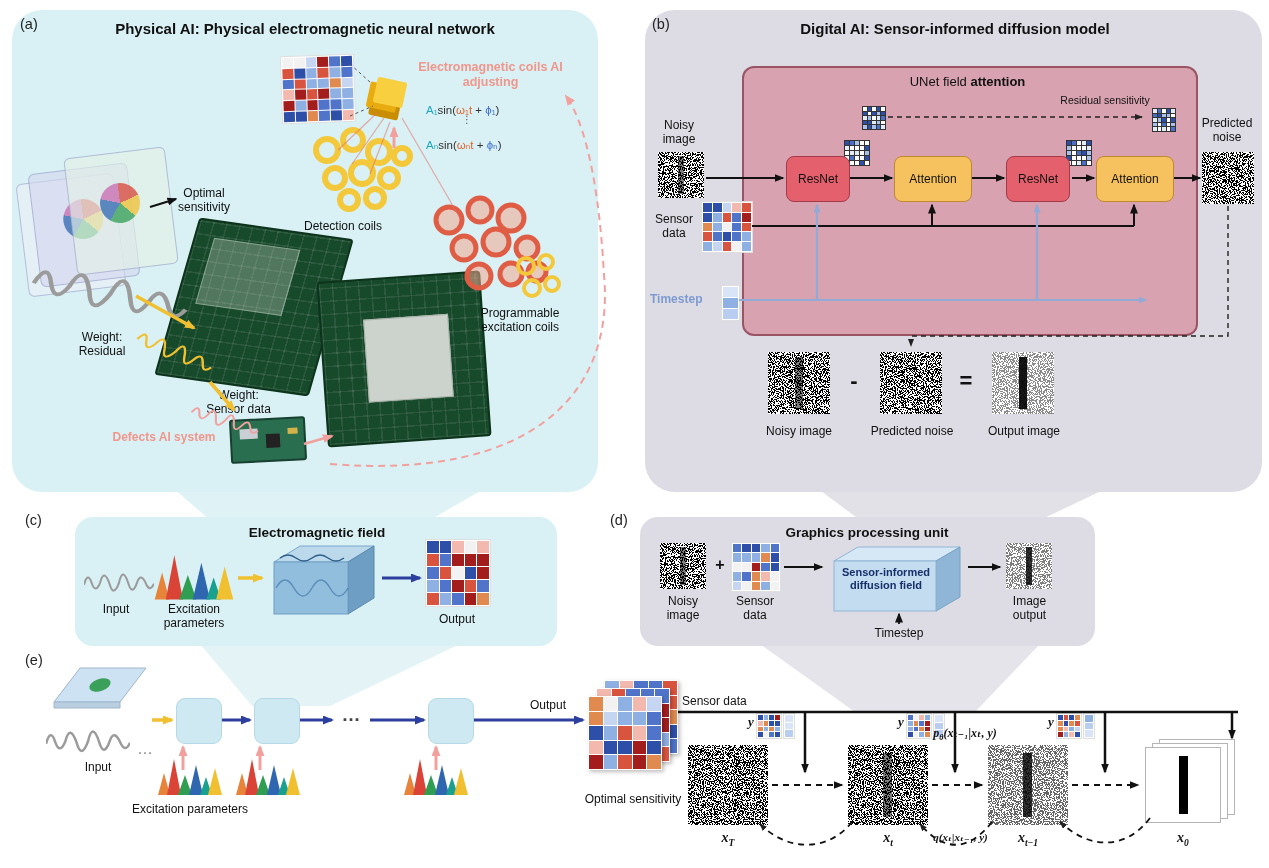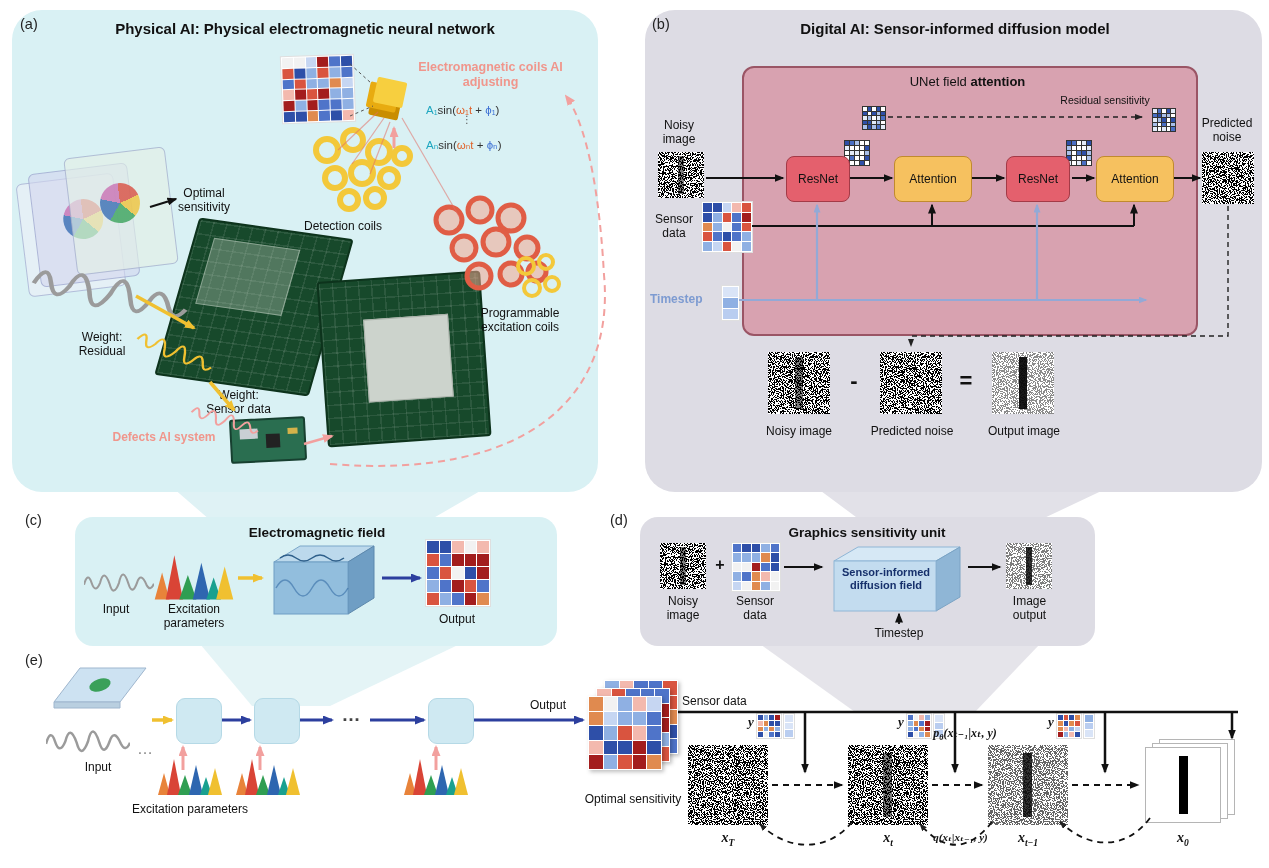--- a/index.html
+++ b/index.html
@@ -447,21 +447,21 @@
         <div style="background: rgb(143, 176, 227);"></div>
         <div style="background: rgb(79, 116, 201);"></div>
         <div style="background: rgb(163, 29, 29);"></div>
         <div style="background: rgb(224, 138, 79);"></div>
       </div>
     <div class="lbl" style="left:428px;top:612px;width:58px">Output</div>
   </div>
 
   <div class="grp">
     <div class="plabel" style="left:610px;top:512px">(d)</div>
-    <div class="ptitle2" style="left:757px;top:525px;width:220px">Graphics sensitivity unit</div>
+    <div class="ptitle2" style="left:757px;top:525px;width:220px">Graphics processing unit</div>
     <svg class="noise" style="left:660px;top:543px" width="46" height="46">
         <rect width="46" height="46" filter="url(#bw)"></rect>
         <rect x="20" y="4" width="6" height="38" fill="#000" opacity="0.5"></rect>
       </svg>
     <div class="lbl" style="left:653px;top:594px;width:60px">Noisy image</div>
     <div class="lbl" style="left:710px;top:556px;width:20px;font-size:16px;font-weight:bold">+</div>
     <div class="heatmap" style="left: 732px; top: 543px; width: 46px; height: 46px; display: grid; grid-template-columns: repeat(5, 1fr); grid-template-rows: repeat(5, 1fr);">
         <div style="background: rgb(79, 116, 201);"></div>
         <div style="background: rgb(46, 79, 168);"></div>
         <div style="background: rgb(46, 79, 168);"></div>

